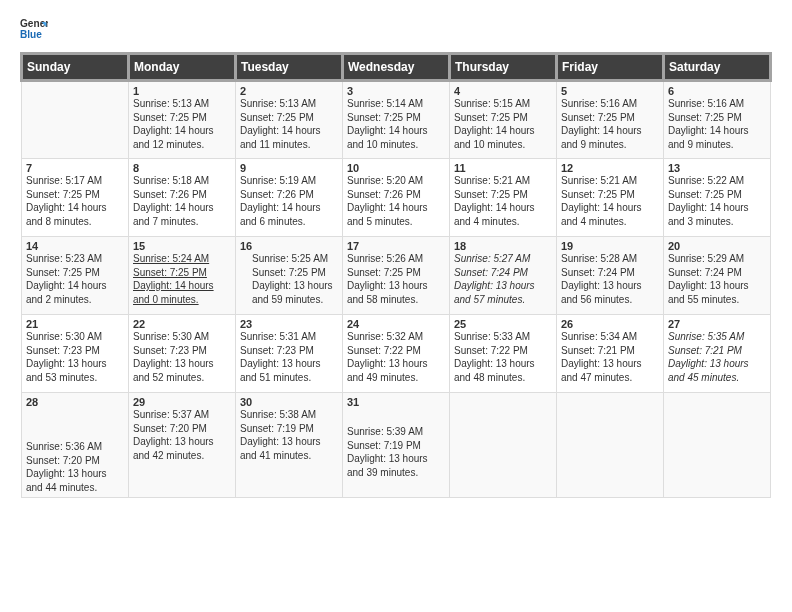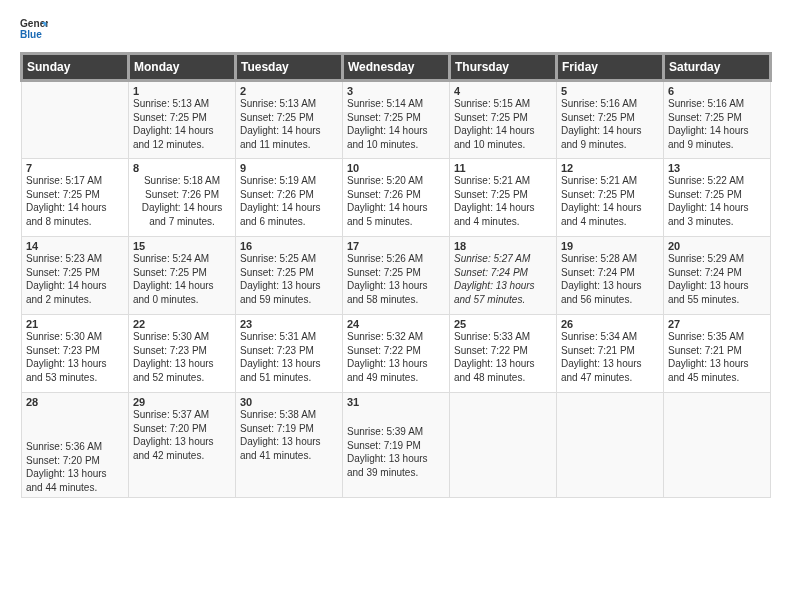--- a/index.html
+++ b/index.html
@@ -170,21 +170,21 @@
         <tr>
           <td>
             <span class="day-num">7</span>
             <div class="day-info" style="white-space: pre-line;">Sunrise: 5:17 AM
 Sunset: 7:25 PM
 Daylight: 14 hours
 and 8 minutes.</div>
           </td>
           <td>
             <span class="day-num">8</span>
-            <div class="day-info" style="white-space: pre-line; text-align: center;">Sunrise: 5:18 AM
+            <div class="day-info" style="white-space: pre-line;">Sunrise: 5:18 AM
 Sunset: 7:26 PM
 Daylight: 14 hours
 and 7 minutes.</div>
           </td>
           <td>
             <span class="day-num">9</span>
             <div class="day-info" style="white-space: pre-line;">Sunrise: 5:19 AM
 Sunset: 7:26 PM
 Daylight: 14 hours
 and 6 minutes.</div>
@@ -221,28 +221,28 @@
         <tr>
           <td>
             <span class="day-num">14</span>
             <div class="day-info" style="white-space: pre-line;">Sunrise: 5:23 AM
 Sunset: 7:25 PM
 Daylight: 14 hours
 and 2 minutes.</div>
           </td>
           <td>
             <span class="day-num">15</span>
-            <div class="day-info" style="white-space: pre-line;">Sunrise: 5:24 AM
+            <div class="day-info" style="white-space: pre-line; text-decoration: underline;">Sunrise: 5:24 AM
 Sunset: 7:25 PM
 Daylight: 14 hours
 and 0 minutes.</div>
           </td>
           <td>
             <span class="day-num">16</span>
-            <div class="day-info" style="white-space: pre-line;">Sunrise: 5:25 AM
+            <div class="day-info" style="white-space: pre-line; margin-left: 12px;">Sunrise: 5:25 AM
 Sunset: 7:25 PM
 Daylight: 13 hours
 and 59 minutes.</div>
           </td>
           <td>
             <span class="day-num">17</span>
             <div class="day-info" style="white-space: pre-line;">Sunrise: 5:26 AM
 Sunset: 7:25 PM
 Daylight: 13 hours
 and 58 minutes.</div>
@@ -307,21 +307,21 @@
           </td>
           <td>
             <span class="day-num">26</span>
             <div class="day-info" style="white-space: pre-line;">Sunrise: 5:34 AM
 Sunset: 7:21 PM
 Daylight: 13 hours
 and 47 minutes.</div>
           </td>
           <td>
             <span class="day-num">27</span>
-            <div class="day-info" style="white-space: pre-line;">Sunrise: 5:35 AM
+            <div class="day-info" style="white-space: pre-line; font-style: italic;">Sunrise: 5:35 AM
 Sunset: 7:21 PM
 Daylight: 13 hours
 and 45 minutes.</div>
           </td>
         </tr>
         <tr>
           <td>
             <span class="day-num">28</span>
             <div class="day-info" style="white-space: pre-line; margin-top: 32px;">Sunrise: 5:36 AM
 Sunset: 7:20 PM

